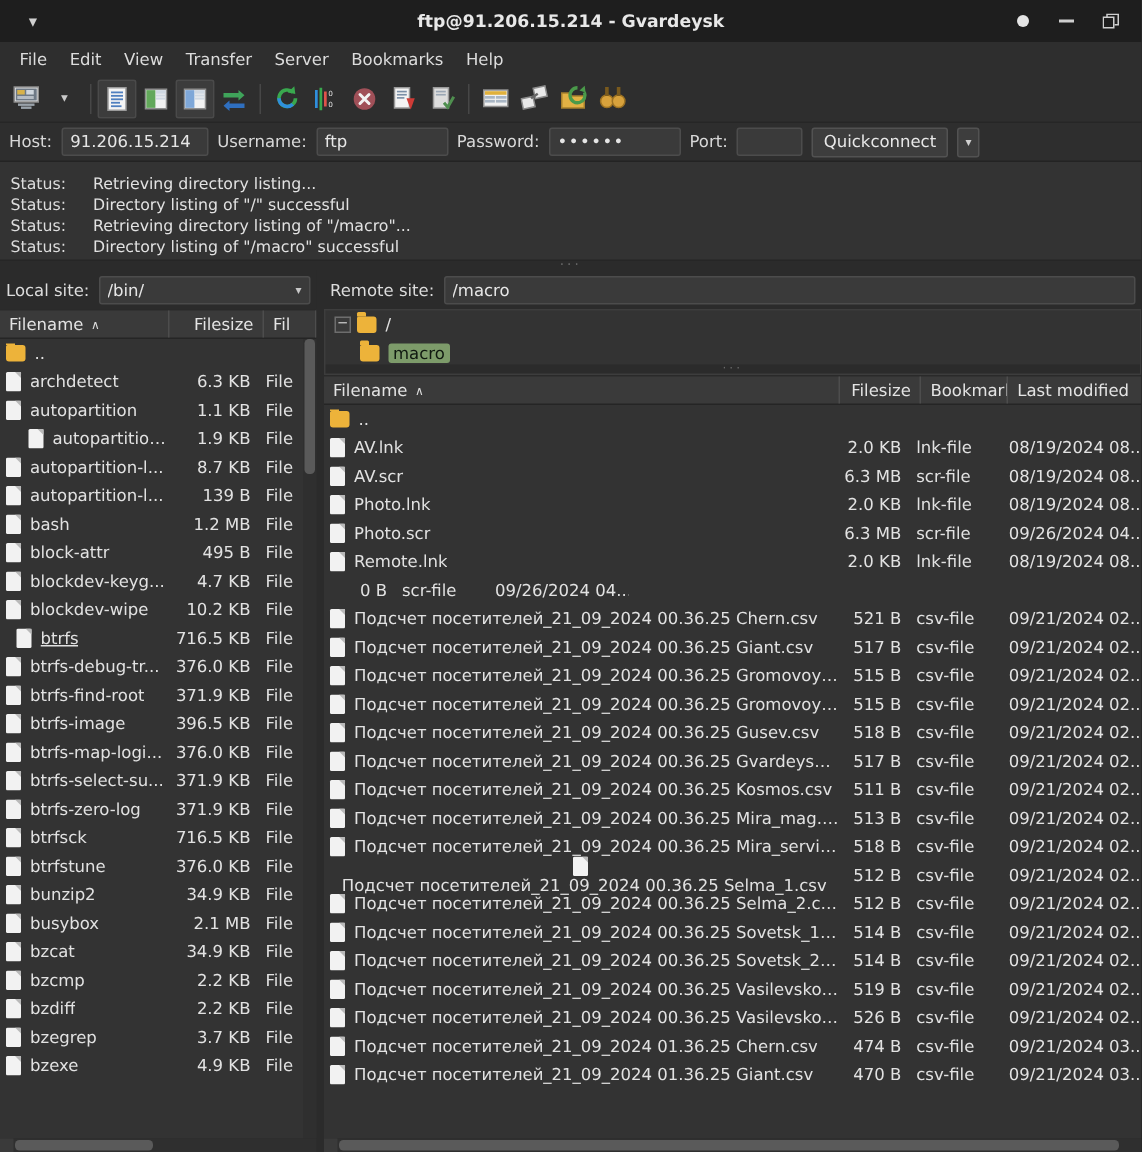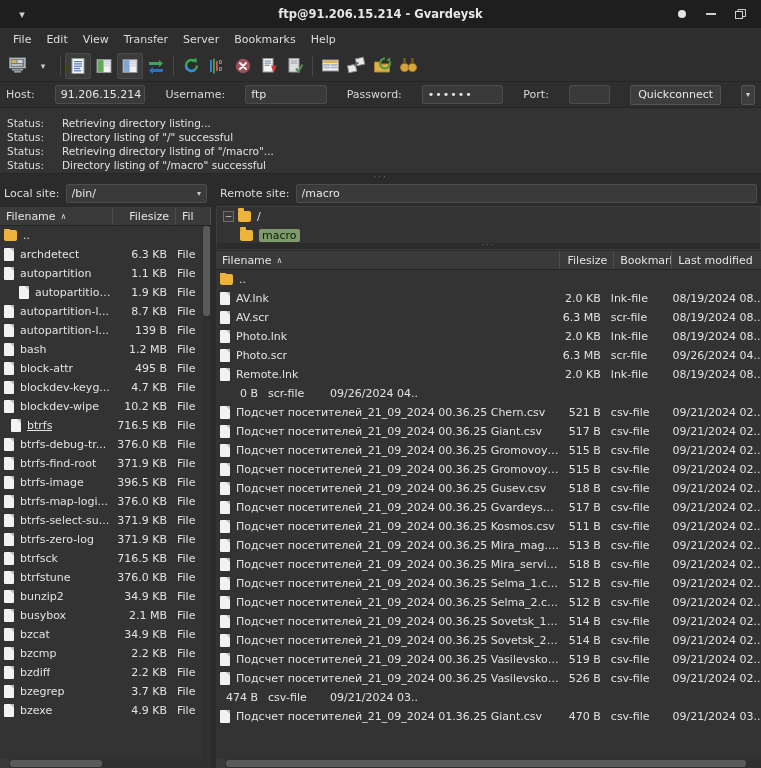--- a/index.html
+++ b/index.html
@@ -42,21 +42,21 @@
     border-bottom: 1px solid #262626;
   }
   .tbtn { width: 26px; height: 26px; display: flex; align-items: center; justify-content: center; border-radius: 2px; }
   .tbtn.pressed { background: #3c3c3c; box-shadow: inset 0 0 0 1px #4a4a4a; }
   .tsep { width: 1px; height: 20px; background: #474747; margin: 0 4px; }
   .chev { color: #c9c9c9; font-size: 9px; }
 
   
   .qbar {
     height: 26px; flex: 0 0 26px; background: #2e2e2e;
-    display: flex; align-items: center; padding: 0 6px; gap: 20px;
+    display: flex; align-items: center; padding: 0 6px; gap: 6px;
     border-bottom: 1px solid #232323;
   }
   .qlabel { font-size: 11px; color: #d8d8d8; white-space: nowrap; }
   .qfield {
     background: #3a3a3a; border: 1px solid #4c4c4c; border-radius: 2px;
     height: 19px; display: flex; align-items: center; padding: 0 5px;
     font-size: 11px; color: #e6e6e6; overflow: hidden; white-space: nowrap;
   }
   .qf-host { width: 98px; }
   .qf-user { width: 88px; }
@@ -771,21 +771,21 @@
             <div class="frow">
               <div class="fname" style="width: 345px; padding-left: 4px;">
                 <span class="ic ic-file"></span>
                 <span class="nm">Подсчет посетителей_21_09_2024 00.36.25 Mira_service.csv</span>
               </div>
               <div class="fsize" style="width: 48px;">518 B</div>
               <div class="ftype" style="width: 60px;">csv-file</div>
               <div class="fmod" style="width: 95px;">09/21/2024 02...</div>
             </div>
             <div class="frow">
-              <div class="fname" style="width: 345px; padding-left: 4px;">
+              <div class="fname" style="width: 345px; padding-left: 4px; flex-direction: column;">
                 <span class="ic ic-file"></span>
                 <span class="nm">Подсчет посетителей_21_09_2024 00.36.25 Selma_1.csv</span>
               </div>
               <div class="fsize" style="width: 48px;">512 B</div>
               <div class="ftype" style="width: 60px;">csv-file</div>
               <div class="fmod" style="width: 95px;">09/21/2024 02...</div>
             </div>
             <div class="frow">
               <div class="fname" style="width: 345px; padding-left: 4px;">
                 <span class="ic ic-file"></span>
@@ -825,20 +825,24 @@
             <div class="frow">
               <div class="fname" style="width: 345px; padding-left: 4px;">
                 <span class="ic ic-file"></span>
                 <span class="nm">Подсчет посетителей_21_09_2024 00.36.25 Vasilevskogo_2.csv</span>
               </div>
               <div class="fsize" style="width: 48px;">526 B</div>
               <div class="ftype" style="width: 60px;">csv-file</div>
               <div class="fmod" style="width: 95px;">09/21/2024 02...</div>
             </div>
             <div class="frow">
+              <div class="fname" style="width: 345px; padding-left: 4px;">
+                <span class="ic ic-file"></span>
+                <span class="nm">Подсчет посетителей_21_09_2024 01.36.25 Chern.csv</span>
+              </div>
               <div class="fsize" style="width: 48px;">474 B</div>
               <div class="ftype" style="width: 60px;">csv-file</div>
               <div class="fmod" style="width: 95px;">09/21/2024 03...</div>
             </div>
             <div class="frow">
               <div class="fname" style="width: 345px; padding-left: 4px;">
                 <span class="ic ic-file"></span>
                 <span class="nm">Подсчет посетителей_21_09_2024 01.36.25 Giant.csv</span>
               </div>
               <div class="fsize" style="width: 48px;">470 B</div>

